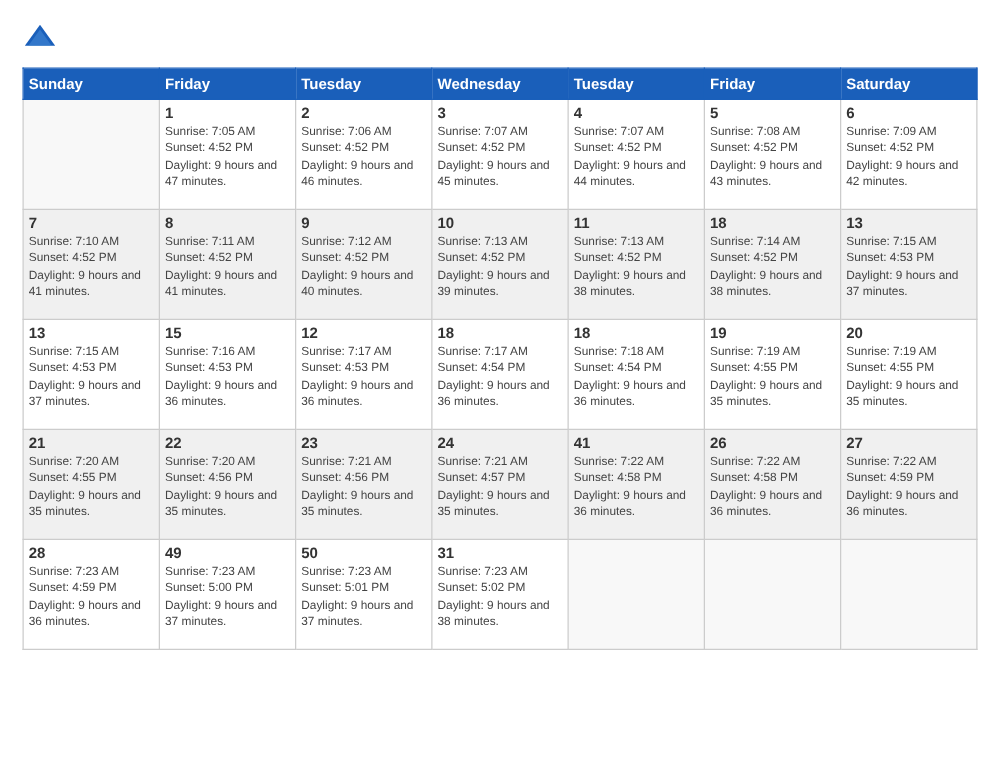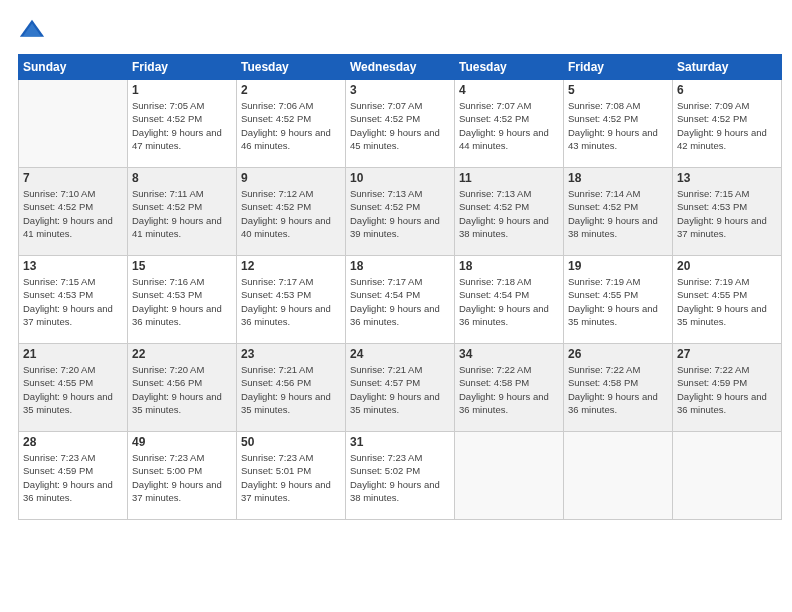--- a/index.html
+++ b/index.html
@@ -228,21 +228,21 @@
           </td>
           <td>
             <div class="day-number">23</div>
             <div class="day-info">Sunrise: 7:21 AM<br>Sunset: 4:56 PM<br>Daylight: 9 hours and 35 minutes.</div>
           </td>
           <td>
             <div class="day-number">24</div>
             <div class="day-info">Sunrise: 7:21 AM<br>Sunset: 4:57 PM<br>Daylight: 9 hours and 35 minutes.</div>
           </td>
           <td>
-            <div class="day-number">34</div>
+            <div class="day-number">41</div>
             <div class="day-info">Sunrise: 7:22 AM<br>Sunset: 4:58 PM<br>Daylight: 9 hours and 36 minutes.</div>
           </td>
           <td>
             <div class="day-number">26</div>
             <div class="day-info">Sunrise: 7:22 AM<br>Sunset: 4:58 PM<br>Daylight: 9 hours and 36 minutes.</div>
           </td>
           <td>
             <div class="day-number">27</div>
             <div class="day-info">Sunrise: 7:22 AM<br>Sunset: 4:59 PM<br>Daylight: 9 hours and 36 minutes.</div>
           </td>

